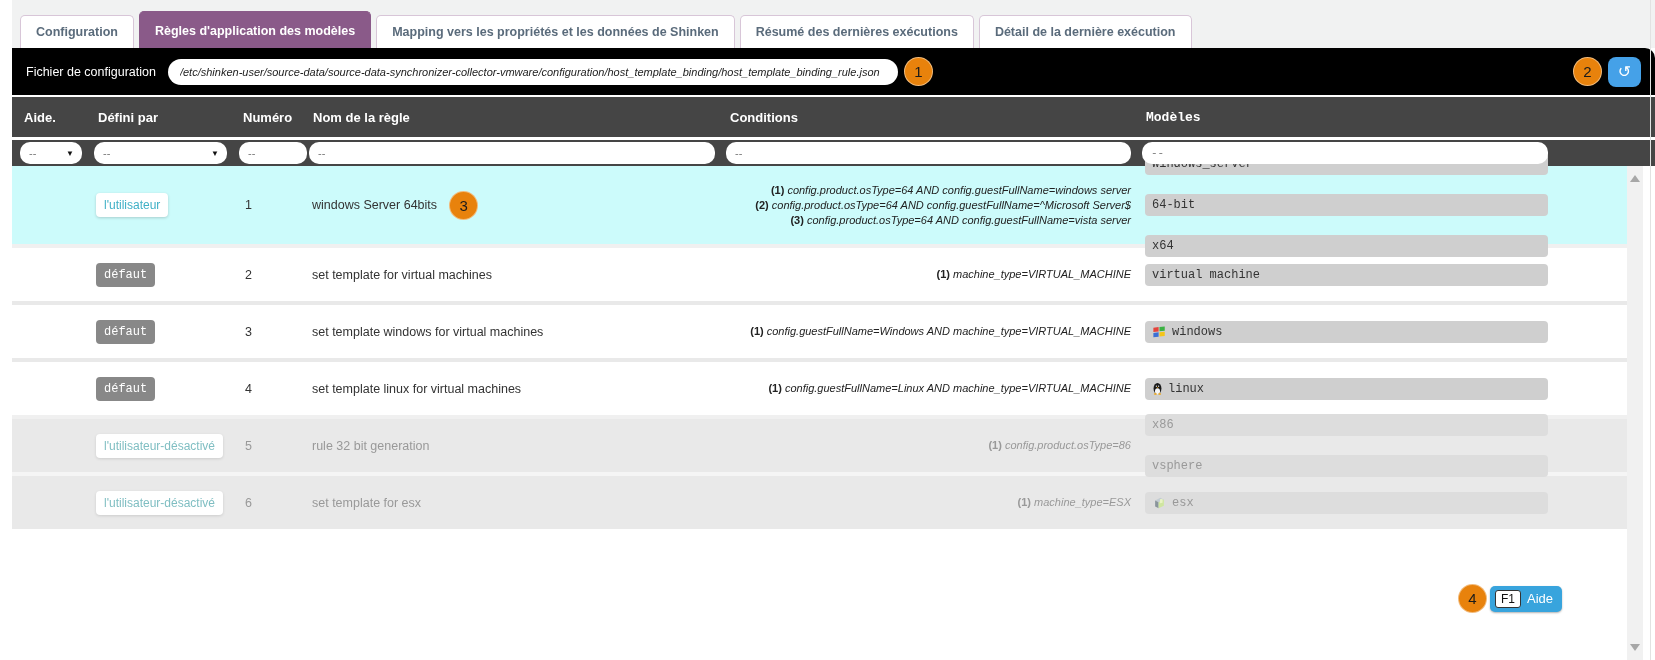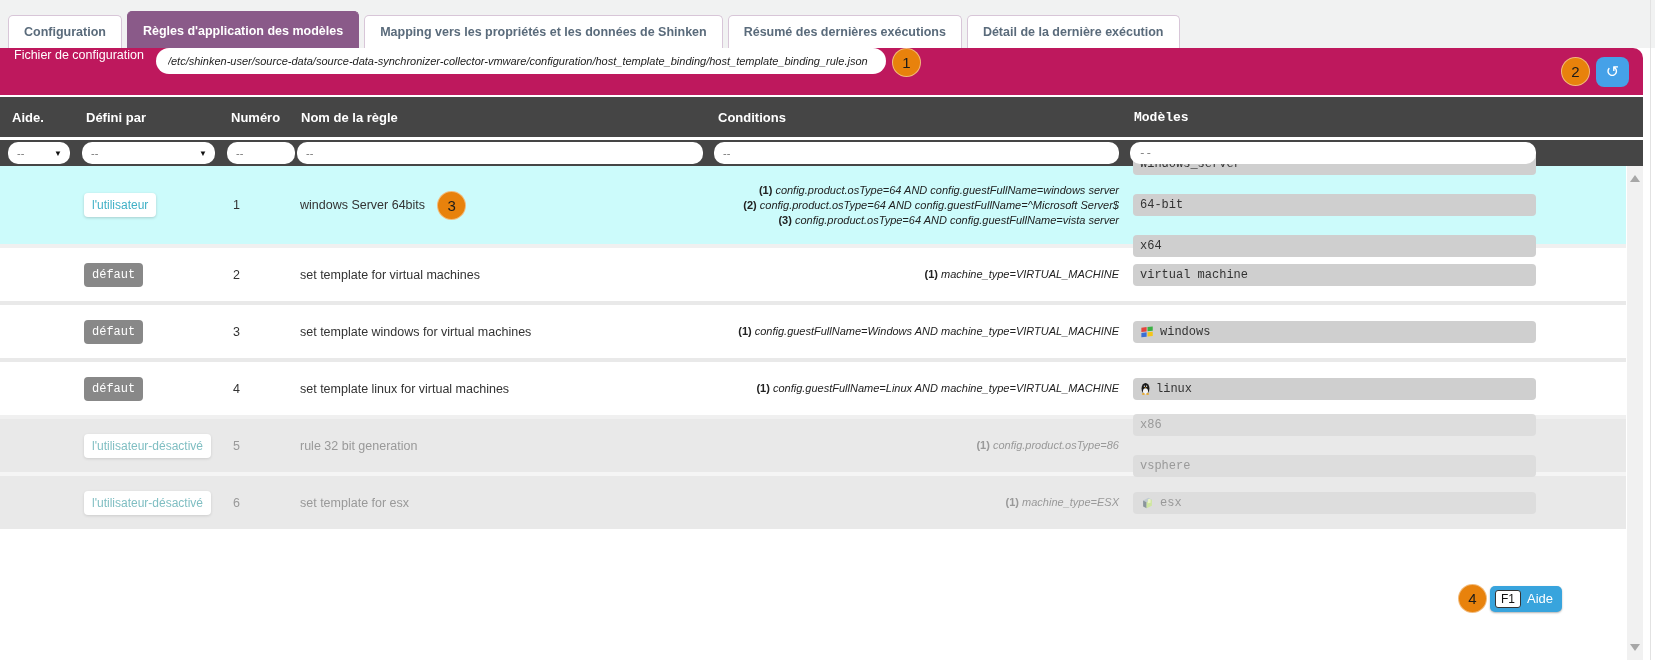--- a/index.html
+++ b/index.html
@@ -1,27 +1,27 @@
 <!DOCTYPE html>
 <html><head>
 <meta charset="utf-8">
 <style>
   * { margin:0; padding:0; box-sizing:border-box; }
   body { font-family:"Liberation Sans", sans-serif; background:#fff; }
-  .page { position:relative; width:1655px; height:660px; background:#fff; overflow:hidden; }
+  .page { position:relative; width:1655px; height:660px; background:#fff; overflow:hidden;padding-left:12px; }
 
   
   .tabbar { height:48px; width:1655px; background:#f1f2f2; display:flex; align-items:flex-end; padding-left:8px; gap:5px; }
   .tab { background:#fff; border:1px solid #d8c6d8; border-bottom:none; border-radius:5px 5px 0 0;
          padding:9px 15px; font-size:12.5px; font-weight:bold; color:#5a6b7b; cursor:pointer; white-space:nowrap; }
   .tab.active { background:#8a5a89; border-color:#8a5a89; color:#fff; padding-top:12px; padding-bottom:10px; }
 
   
-  .configbar { position:relative; width:1643px; height:47px; background:#be185d; border-top-right-radius:10px;
-               display:flex; }
+  .configbar { position:relative; width:1643px; height:47px; background:#000000; border-top-right-radius:10px;
+               display:flex; align-items:center; }
   .cfg-label { color:#fff; font-size:12.5px; margin-left:14px; white-space:nowrap; }
   .cfg-input { margin-left:12px; width:730px; height:26px; border:none; border-radius:13px; padding:0 12px;
                font-family:inherit; font-style:italic; font-size:11px; color:#222; outline:none; }
   .badge-circle { display:inline-flex; align-items:center; justify-content:center; flex:0 0 auto;
                   width:29px; height:29px; border-radius:50%; background:#e8820c; border:1px solid rgba(255,255,255,.45);
                   color:#1b1b1b; font-size:15px; }
   .cfg-badge1 { margin-left:6px; }
   .cfg-right { margin-left:auto; margin-right:14px; display:flex; align-items:center; gap:6px; }
   .refresh-btn { width:33px; height:30px; border:none; border-radius:8px; background:#45a1e8; color:#fff;
                  font-size:16px; display:flex; align-items:center; justify-content:center; cursor:pointer; }

